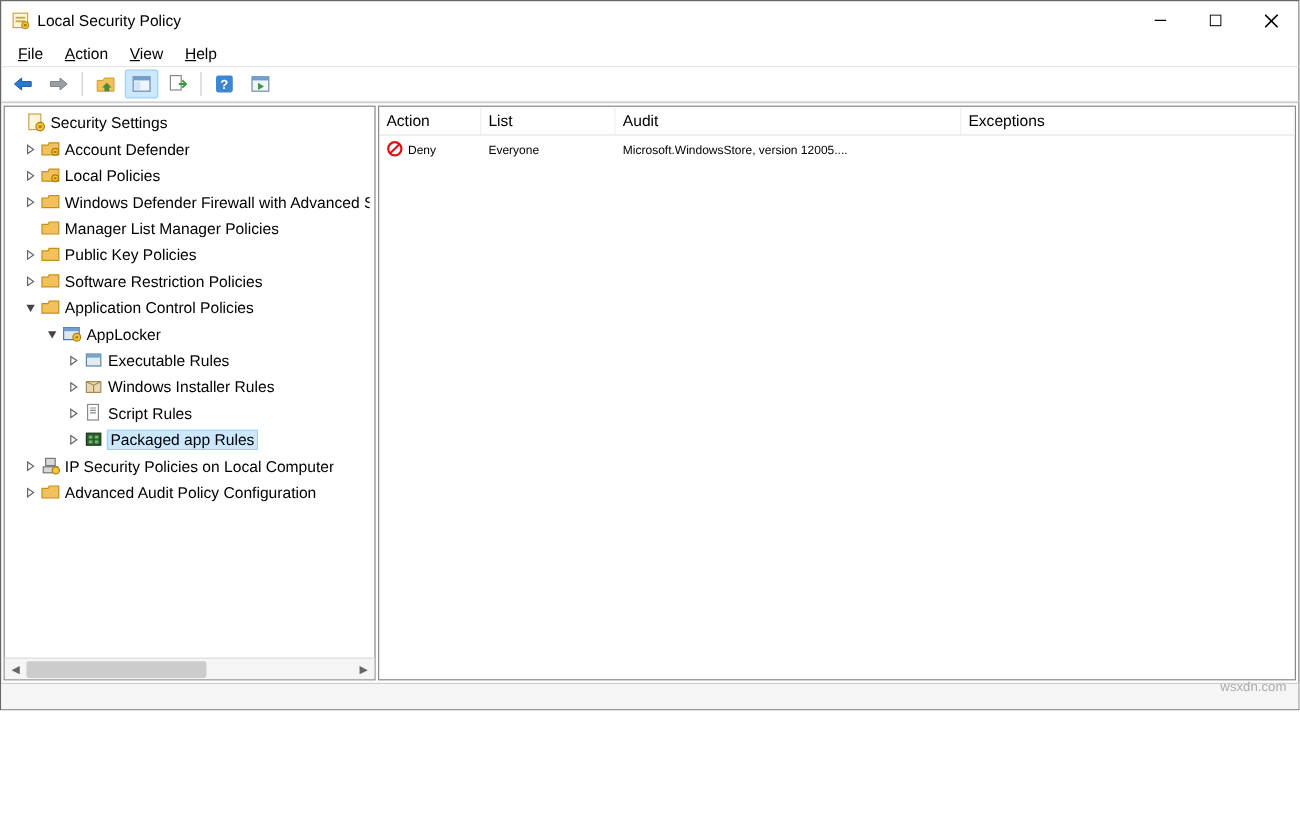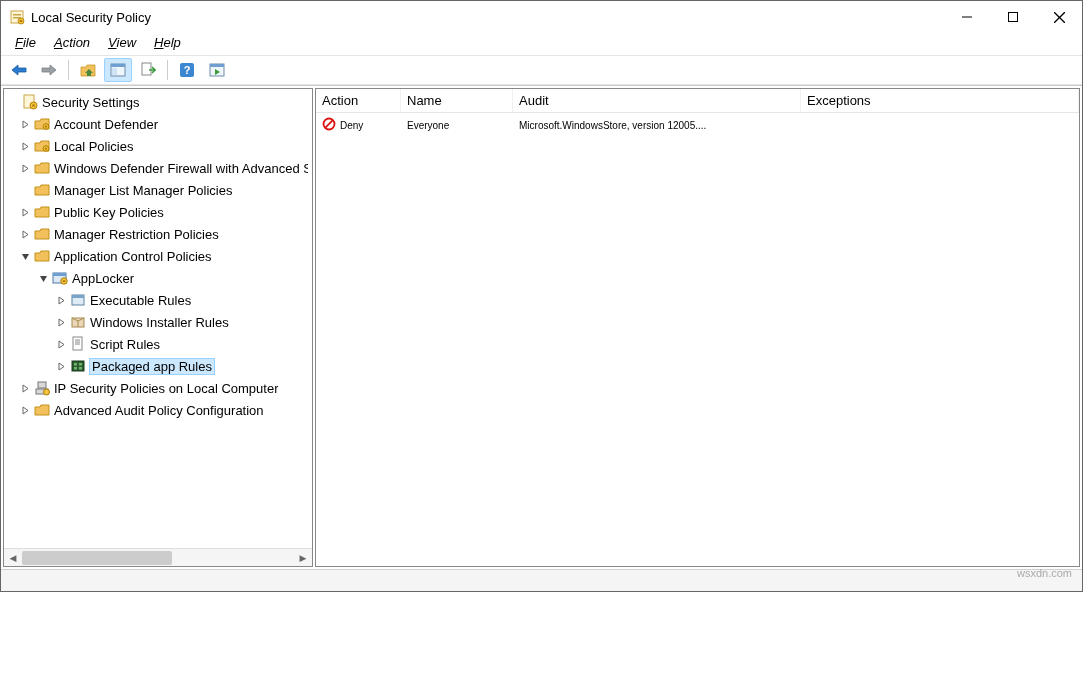--- a/index.html
+++ b/index.html
@@ -3,21 +3,21 @@
 <meta charset="utf-8">
 <style>
   * { box-sizing: border-box; font-family: "Segoe UI", Tahoma, sans-serif; }
   body { margin: 0; background: #fff; font-size: 13px; color: #000; user-select: none; }
   .window { width: 1083px; height: 592px; border: 1px solid #666; display: flex; flex-direction: column; background: #fff; position: relative; }
   .titlebar { height: 32px; display: flex; align-items: center; padding-left: 8px; }
   .titlebar .icon { width: 16px; height: 16px; display: inline-flex; align-items: center; justify-content: center; margin-right: 6px; }
   .titlebar .title { font-size: 13px; }
   .winctrls { margin-left: auto; display: flex; }
   .winctrls .btn { width: 46px; height: 32px; display: flex; align-items: center; justify-content: center; }
-  .menubar { height: 22px; display: flex; align-items: flex-start; padding: 0 6px; gap: 2px; font-style: italic; }
+  .menubar { height: 22px; display: flex; align-items: center; padding: 0 6px; gap: 2px; }
   .menuitem { padding: 2px 8px; font-size: 13px; }
   .menuitem u { text-decoration: underline; }
   .toolbar { height: 30px; border-top: 1px solid #e5e5e5; border-bottom: 1px solid #e5e5e5; display: flex; align-items: center; padding: 0 4px; gap: 2px; }
   .toolbtn { width: 28px; height: 24px; display: flex; align-items: center; justify-content: center; border-radius: 2px; }
   .toolbtn.sel { background: #cce8ff; border: 1px solid #99d1ff; }
   .toolsep { width: 1px; height: 20px; background: #ccc; margin: 0 3px; }
   .content { flex: 1; display: flex; border-top: 1px solid #ccc; min-height: 0; }
   .treepane { width: 310px; border: 1px solid #888; margin: 2px 1px 2px 2px; display: flex; flex-direction: column; position: relative; }
   .tree { flex: 1; overflow: hidden; padding: 2px 0; }
   .treerow { display: flex; align-items: center; height: 22px; white-space: nowrap; padding-right: 4px; }
@@ -227,21 +227,21 @@
           <span class="expander">
             <svg width="9" height="9" viewBox="0 0 9 9">
                 <path d="M2 1 L7 4.5 L2 8 Z" fill="none" stroke="#666" stroke-width="1"></path>
               </svg>
           </span>
           <span class="nodeicon">
             <svg class="svgico" viewBox="0 0 16 16">
                 <path d="M1 5 L6 5 L7 3 L15 3 L15 13 L1 13 Z" class="folder" stroke="#c59018"></path>
               </svg>
           </span>
-          <span class="nodetext">Manager Restriction Policies</span>
+          <span class="nodetext">Software Restriction Policies</span>
         </div>
 
         <div class="treerow" style="padding-left:14px">
           <span class="expander">
             <svg width="9" height="9" viewBox="0 0 9 9">
                 <path d="M1 2 L8 2 L4.5 8 Z" fill="#444"></path>
               </svg>
           </span>
           <span class="nodeicon">
             <svg class="svgico" viewBox="0 0 16 16">
@@ -372,21 +372,21 @@
         <div class="arrow">▶</div>
       </div>
     </div>
 
     <div class="listpane">
       <div class="listhdr">
         <div class="col col-action">
             <span>Action</span>
           </div>
         <div class="col col-user">
-            <span>Name</span>
+            <span>List</span>
           </div>
         <div class="col col-name">
             <span>Audit</span>
           </div>
         <div class="col col-exc">
             <span>Exceptions</span>
           </div>
       </div>
       <div class="listrow">
         <div class="cell col-action">

